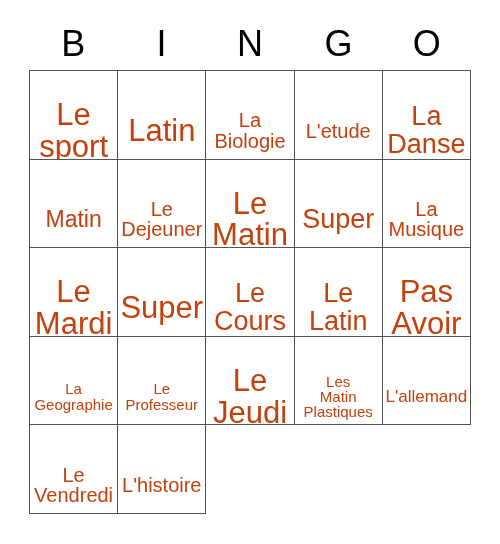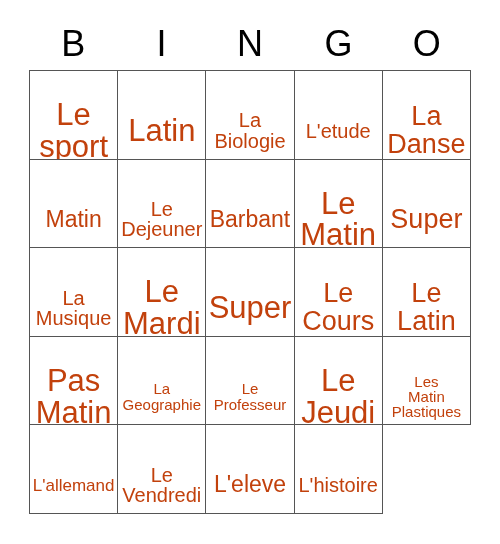--- a/index.html
+++ b/index.html
@@ -114,23 +114,20 @@
 Danse</span>
       </div>
       <div class="cell">
         <span class="cell-text fs-lg">Matin</span>
       </div>
       <div class="cell">
         <span class="cell-text fs-md">Le
 Dejeuner</span>
       </div>
       <div class="cell">
-        <span class="cell-text fs-lg">Barbant</span>
-      </div>
-      <div class="cell">
         <span class="cell-text fs-xxl">Le
 Matin</span>
       </div>
       <div class="cell">
         <span class="cell-text fs-xl">Super</span>
       </div>
       <div class="cell">
         <span class="cell-text fs-md">La
 Musique</span>
       </div>
@@ -144,21 +141,21 @@
       <div class="cell">
         <span class="cell-text fs-xl">Le
 Cours</span>
       </div>
       <div class="cell">
         <span class="cell-text fs-xl">Le
 Latin</span>
       </div>
       <div class="cell">
         <span class="cell-text fs-xxl">Pas
-Matin</span>
+Avoir</span>
       </div>
       <div class="cell">
         <span class="cell-text fs-xs">La
 Geographie</span>
       </div>
       <div class="cell">
         <span class="cell-text fs-xs">Le
 Professeur</span>
       </div>
       <div class="cell">
@@ -171,20 +168,17 @@
 Plastiques</span>
       </div>
       <div class="cell">
         <span class="cell-text fs-sm">L'allemand</span>
       </div>
       <div class="cell">
         <span class="cell-text fs-md">Le
 Vendredi</span>
       </div>
       <div class="cell">
-        <span class="cell-text fs-lg">L'eleve</span>
-      </div>
-      <div class="cell">
         <span class="cell-text fs-md">L'histoire</span>
       </div>
     </div>
 
 </div>
 
 </body></html>

